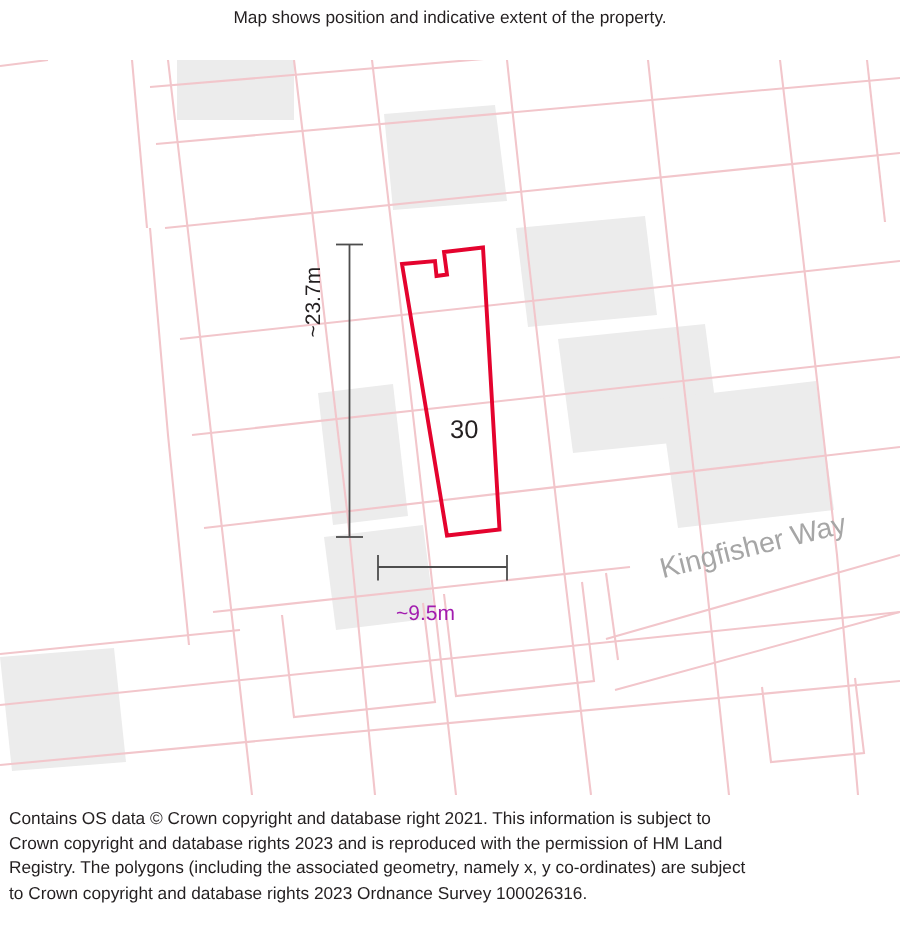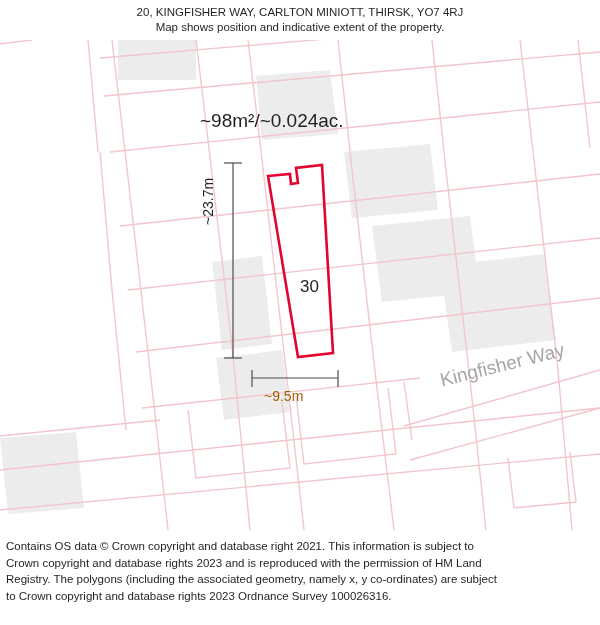--- a/index.html
+++ b/index.html
@@ -69,23 +69,23 @@
   .plot-number {
     position: absolute;
     left: 300px;
     top: 237px;
     font-size: 17px;
     color: #231f20;
   }
   .dim-width {
     position: absolute;
     left: 264px;
-    top: 348px;
+    top: 360px;
     font-size: 14px;
-    color: #a16207;
+    color: #a21caf;
   }
   .dim-height {
     position: absolute;
     left: 200px;
     top: 185px;
     font-size: 14px;
     color: #231f20;
     transform: rotate(-90deg);
     transform-origin: left top;
   }
@@ -112,21 +112,20 @@
     line-height: 16.5px;
     color: #231f20;
   }
 </style>
 </head>
 <body>
 
 <div class="page">
 
   <div class="header">
-    <div class="title">20, KINGFISHER WAY, CARLTON MINIOTT, THIRSK, YO7 4RJ</div>
     <div class="subtitle">Map shows position and indicative extent of the property.</div>
   </div>
 
   <div class="map">
 
     <svg width="600" height="490" viewBox="0 0 600 490">
 
       <g>
         <polygon points="118,0 196,0 196,40 118,40" fill="#ececec"></polygon>
         <polygon points="256,36 330,30 338,94 262,100" fill="#ececec"></polygon>
@@ -182,21 +181,20 @@
         <line x1="252" y1="338" x2="338" y2="338"></line>
         <line x1="252" y1="330" x2="252" y2="347"></line>
         <line x1="338" y1="330" x2="338" y2="347"></line>
       </g>
 
       <g>
         <path d="M268,136 L290,134 L291,144 L298,143 L296,128 L322,125 L333,313 L298,317 Z" fill="none" stroke="#e4032e" stroke-width="2.6"></path>
       </g>
     </svg>
 
-    <div class="area-label">~98m²/~0.024ac.</div>
     <div class="plot-number">30</div>
     <div class="dim-width">~9.5m</div>
     <div class="dim-height">~23.7m</div>
     <div class="street-name">Kingfisher Way</div>
   </div>
 
   <div class="footer">Contains OS data © Crown copyright and database right 2021. This information is subject to Crown copyright and database rights 2023 and is reproduced with the permission of HM Land Registry. The polygons (including the associated geometry, namely x, y co-ordinates) are subject to Crown copyright and database rights 2023 Ordnance Survey 100026316.</div>
 
 </div>
 

